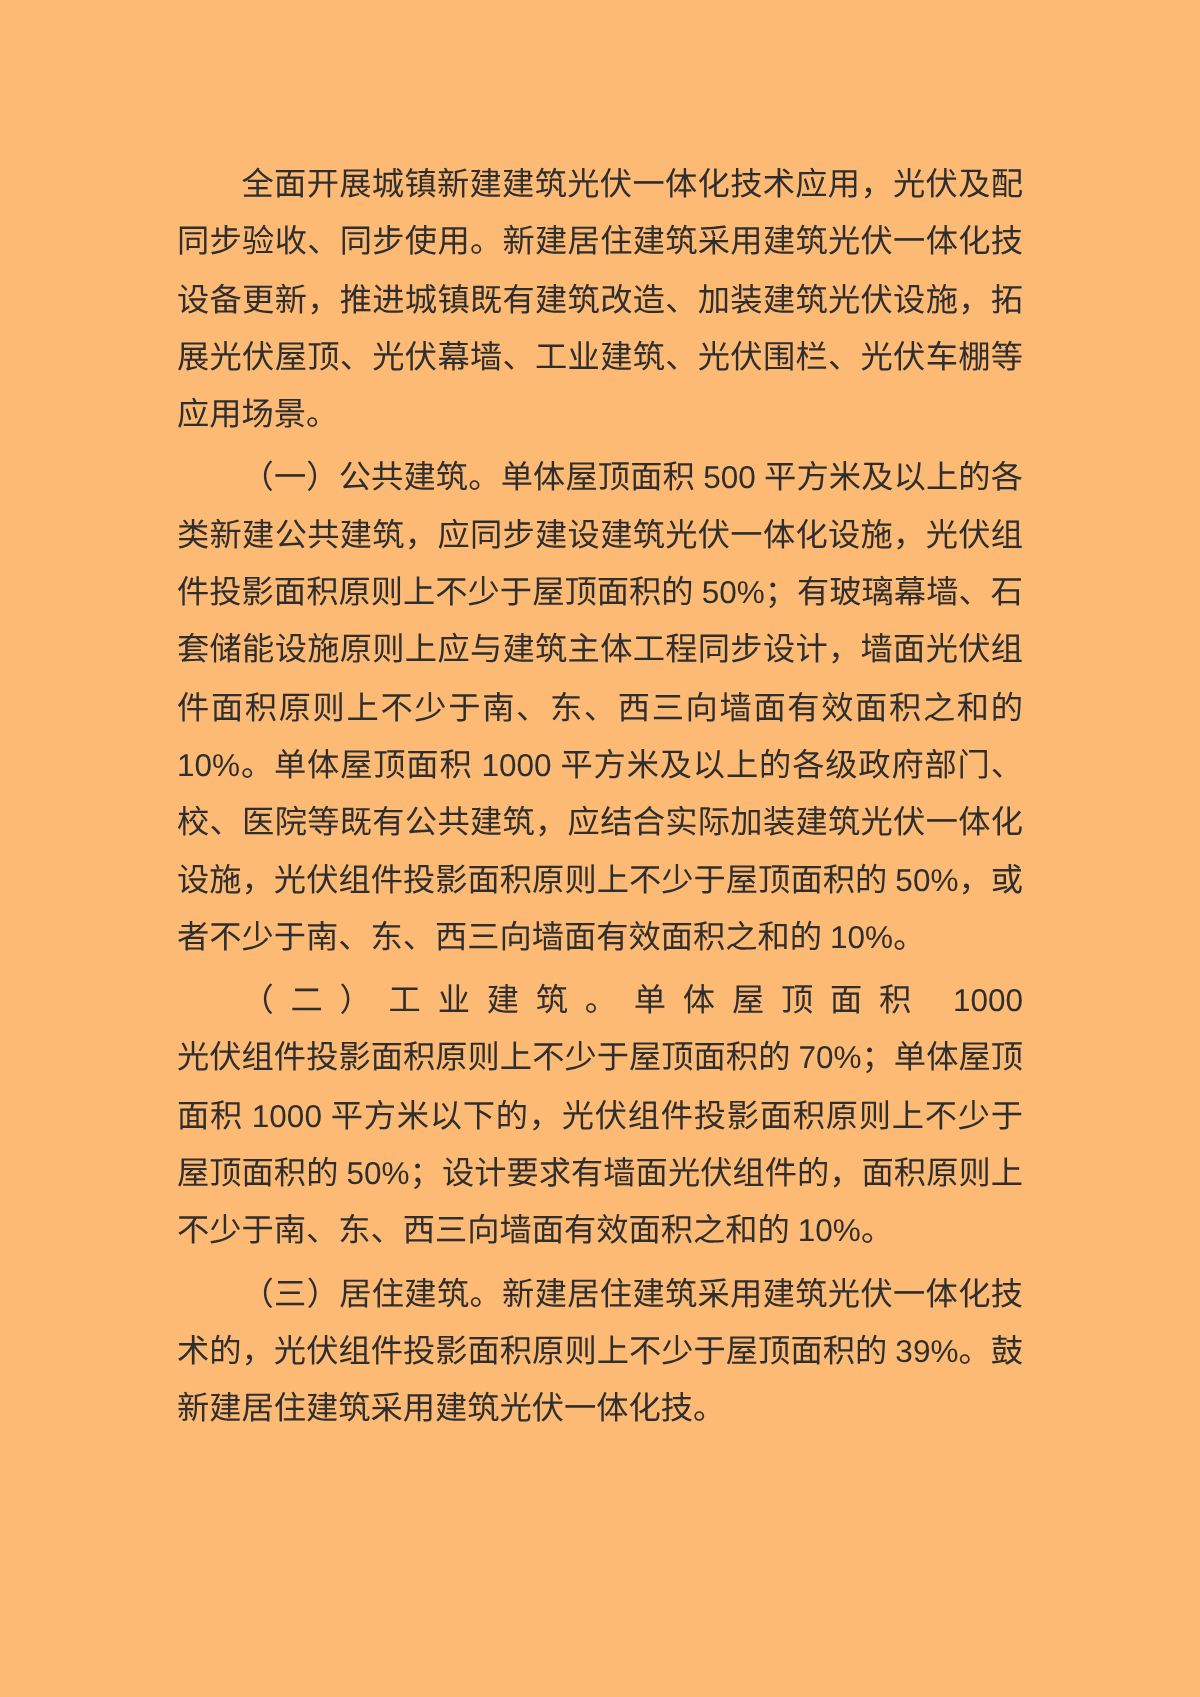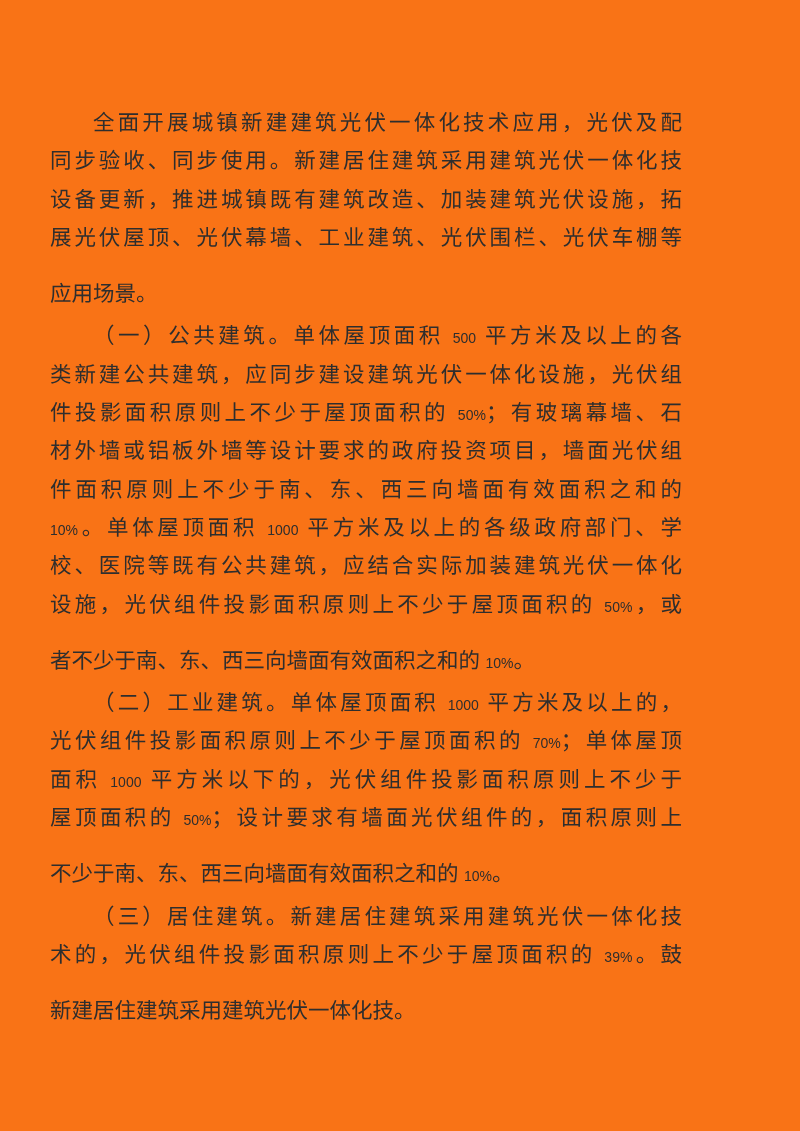--- a/index.html
+++ b/index.html
@@ -10,22 +10,22 @@
   body {
     width: 800px;
     height: 1131px;
     overflow: hidden;
     font-family: "Liberation Serif", "DejaVu Serif", serif;
   }
   .page {
     box-sizing: border-box;
     width: 800px;
     height: 1131px;
-    padding: 104px 118px 0 50px;
-    background: #f97316;
+    padding: 104px 118px 0 118px;
+    background: #fdba74;
     color: #2e2e2e;
   }
   .para {
     margin: 0;
   }
   .para + .para {
     margin-top: 4px;
   }
   .line {
     font-size: 21.5px;
@@ -34,51 +34,50 @@
     overflow: hidden;
     text-align: justify;
     text-align-last: justify;
     text-justify: inter-character;
     -moz-text-align-last: justify;
     white-space: normal;
     word-break: keep-all;
   }
   .line.no-fill {
     text-align-last: left;
-    margin-top: 18px;
     -moz-text-align-last: left;
   }
   .line.first {
     text-indent: 43px;
   }
   .line b {
     font-weight: normal;
   }
   .num {
     font-family: "Liberation Sans", "DejaVu Sans", sans-serif;
-    font-size: 14px;
+    font-size: 21px;
   }
 </style>
 </head>
 <body>
 
 <div class="page">
   <div class="paragraphs">
       <div class="para">
         <div class="line first"><span>全面开展城镇新建建筑光伏一体化技术应用，光伏及配</span></div>
         <div class="line"><span>同步验收、同步使用。新建居住建筑采用建筑光伏一体化技</span></div>
         <div class="line"><span>设备更新，推进城镇既有建筑改造、加装建筑光伏设施，拓</span></div>
         <div class="line"><span>展光伏屋顶、光伏幕墙、工业建筑、光伏围栏、光伏车棚等</span></div>
         <div class="line no-fill"><span>应用场景。</span></div>
       </div>
       <div class="para">
         <div class="line first"><b>（一）公共建筑。</b><span>单体屋顶面积 <span class="num">500</span> 平方米及以上的各</span></div>
         <div class="line"><span>类新建公共建筑，应同步建设建筑光伏一体化设施，光伏组</span></div>
         <div class="line"><span>件投影面积原则上不少于屋顶面积的 <span class="num">50%</span>；有玻璃幕墙、石</span></div>
-        <div class="line"><span>材外墙或铝板外墙等设计要求的政府投资项目，墙面光伏组</span></div>
+        <div class="line"><span>套储能设施原则上应与建筑主体工程同步设计，墙面光伏组</span></div>
         <div class="line"><span>件面积原则上不少于南、东、西三向墙面有效面积之和的</span></div>
         <div class="line"><span><span class="num">10%</span>。单体屋顶面积 <span class="num">1000</span> 平方米及以上的各级政府部门、学</span></div>
         <div class="line"><span>校、医院等既有公共建筑，应结合实际加装建筑光伏一体化</span></div>
         <div class="line"><span>设施，光伏组件投影面积原则上不少于屋顶面积的 <span class="num">50%</span>，或</span></div>
         <div class="line no-fill"><span>者不少于南、东、西三向墙面有效面积之和的 <span class="num">10%</span>。</span></div>
       </div>
       <div class="para">
         <div class="line first"><b>（二）工业建筑。</b><span>单体屋顶面积 <span class="num">1000</span> 平方米及以上的，</span></div>
         <div class="line"><span>光伏组件投影面积原则上不少于屋顶面积的 <span class="num">70%</span>；单体屋顶</span></div>
         <div class="line"><span>面积 <span class="num">1000</span> 平方米以下的，光伏组件投影面积原则上不少于</span></div>

